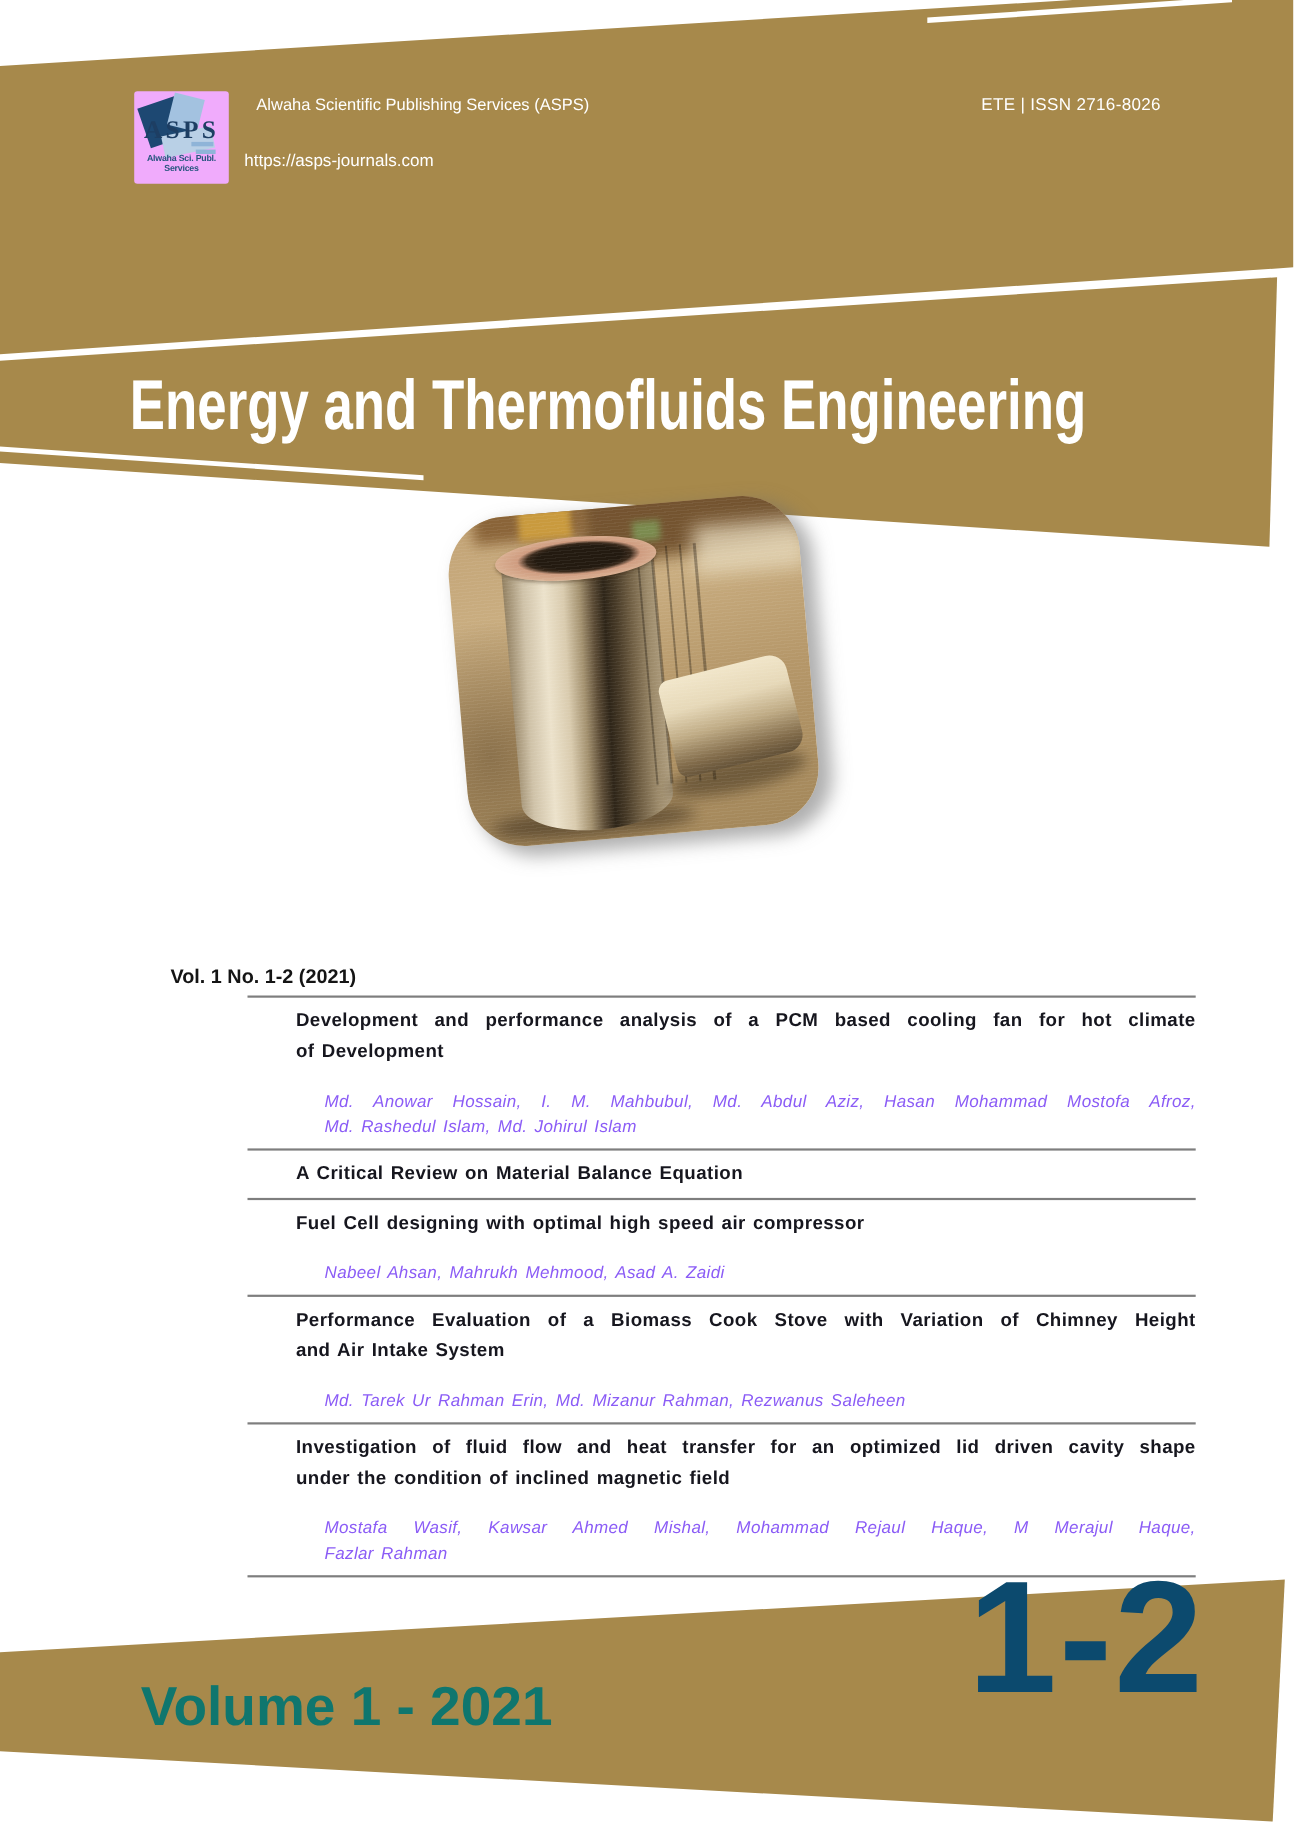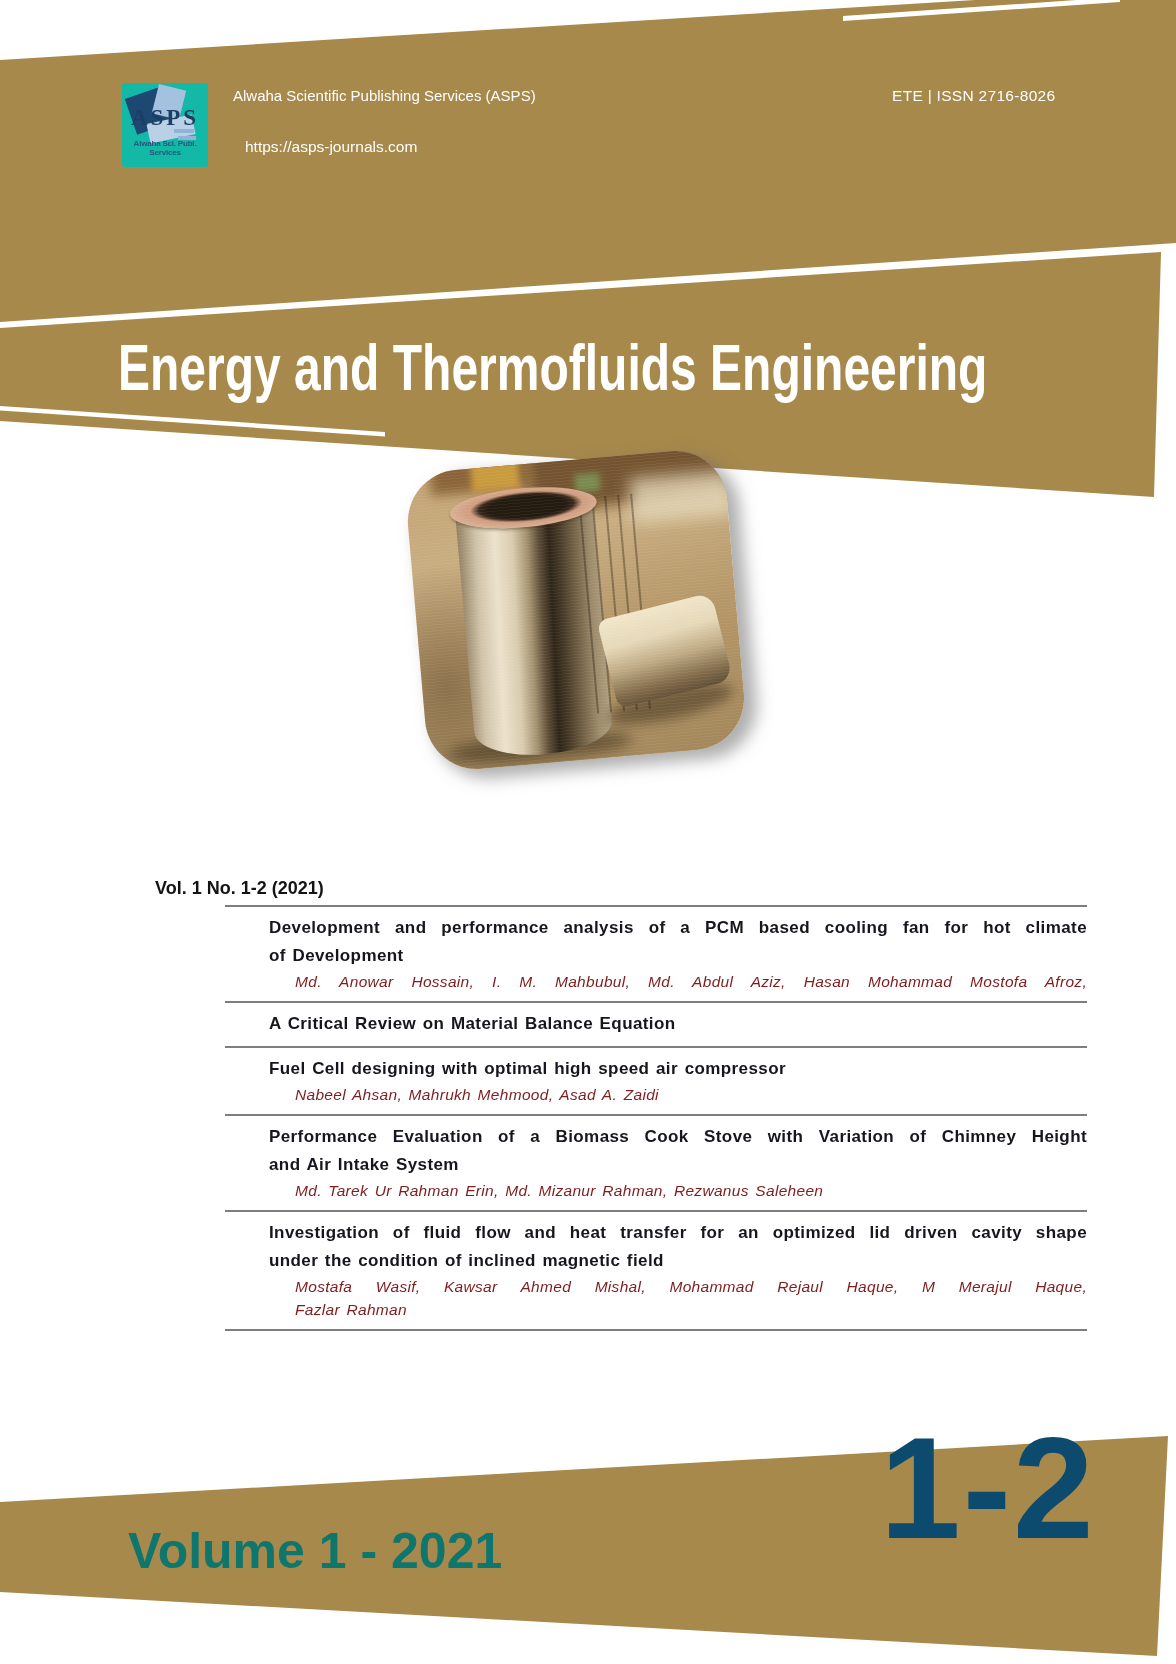--- a/index.html
+++ b/index.html
@@ -2,34 +2,34 @@
 <html><head>
 <meta charset="utf-8">
 <style>
   html,body{margin:0;padding:0;background:#ffffff;}
   #page{position:relative;width:1176px;height:1664px;background:#ffffff;overflow:hidden;
         font-family:"Liberation Sans",sans-serif;}
   #bands{position:absolute;left:0;top:0;z-index:0;}
   .abs{position:absolute;}
 
   
-  .logo-box{left:122px;top:83px;width:86px;height:84px;background:#14b8a6;border-radius:3px;z-index:3;}
+  .logo-box{left:122px;top:83px;width:86px;height:84px;background:#f0abfc;border-radius:3px;z-index:3;}
   .logo-sq1{position:absolute;left:8px;top:9px;width:36px;height:38px;background:#1d4872;transform:rotate(-19deg);}
   .logo-sq2{position:absolute;left:33px;top:4px;width:28px;height:30px;background:#a3c2e0;transform:rotate(14deg);}
   .logo-sq3{position:absolute;left:26px;top:36px;width:46px;height:20px;background:#b9d0e6;transform:rotate(-12deg);}
   .logo-bar1{position:absolute;left:52px;top:46px;width:20px;height:4px;background:#8fb4d8;}
   .logo-bar2{position:absolute;left:56px;top:53px;width:18px;height:4px;background:#8fb4d8;}
   .logo-acronym{position:absolute;left:0;top:22px;width:100%;text-align:center;
     font-family:"Liberation Serif",serif;font-weight:bold;font-size:23px;color:#1d3e63;letter-spacing:3px;}
   .logo-caption{position:absolute;left:0;bottom:10px;width:100%;text-align:center;
     font-size:8px;font-weight:bold;color:#27567f;letter-spacing:-0.2px;}
 
   .pub-name{left:233px;top:87px;font-size:15px;font-weight:normal;color:#ffffff;z-index:3;}
   .issn{left:892px;top:87px;font-size:15.5px;color:#ffffff;letter-spacing:.3px;z-index:3;}
-  .site-url{left:245px;top:138px;font-size:15.5px;color:#ffffff;z-index:3;}
+  .site-url{left:222px;top:138px;font-size:15.5px;color:#ffffff;z-index:3;}
 
   
   .journal-title{left:118px;top:336px;font-size:64px;font-weight:bold;color:#ffffff;
     white-space:nowrap;line-height:1;transform:scaleX(0.75);transform-origin:left top;z-index:3;}
 
   
   .photo{left:416px;top:460px;width:320px;height:300px;border-radius:52px;overflow:hidden;
     transform:rotate(-5deg);z-index:2;
     background:linear-gradient(170deg,#c3a476 0%,#c9ad80 28%,#b59769 58%,#a3875a 100%);
     box-shadow:10px 8px 16px 2px rgba(110,110,110,0.55);}
@@ -59,21 +59,21 @@
     background:linear-gradient(178deg,#f2e7cb 0%,#e6d8b8 32%,#bfab85 58%,#816b4a 84%,#5f4e35 100%);}
   .photo .texture{position:absolute;left:0;top:0;width:100%;height:100%;
     background:repeating-linear-gradient(0deg,rgba(255,255,255,.05) 0 1px,transparent 1px 3px);}
 
   
   .vol-label{left:155px;top:878px;font-size:18px;font-weight:bold;color:#141414;z-index:3;}
   #toc-list{left:225px;top:905px;width:862px;z-index:3;border-bottom:2px solid #7e7e7e;}
   .article{border-top:2px solid #7e7e7e;padding:7px 0 8px 0;}
   .a-title{font-size:17px;font-weight:bold;color:#16161e;line-height:28px;
     letter-spacing:.4px;word-spacing:1.5px;margin-left:44px;}
-  .a-authors{margin-top:0;padding-left:70px;font-size:15.5px;font-style:italic;color:#7f1d1d;
+  .a-authors{margin-top:20px;padding-left:70px;font-size:15.5px;font-style:italic;color:#8b5cf6;
     line-height:23px;letter-spacing:.3px;word-spacing:2px;}
   .just{text-align:justify;text-align-last:justify;}
 
   
   .volume-label{left:128px;top:1526px;font-size:50px;font-weight:bold;color:#0f766e;line-height:1;z-index:3;}
   .big-issue{left:880px;top:1416px;font-size:145px;font-weight:700;color:#0c4a6e;line-height:1;
     letter-spacing:2px;z-index:3;}
 </style>
 </head>
 <body>
@@ -121,20 +121,21 @@
 
   <div class="abs vol-label">Vol. 1 No. 1-2 (2021)</div>
   <div class="abs" id="toc-list">
     <div class="article">
       <div class="a-title">
           <div class="just">Development and performance analysis of a PCM based cooling fan for hot climate</div>
           <div>of Development</div>
         </div>
       <div class="a-authors">
           <div class="just">Md. Anowar Hossain, I. M. Mahbubul, Md. Abdul Aziz, Hasan Mohammad Mostofa Afroz,</div>
+          <div>Md. Rashedul Islam, Md. Johirul Islam</div>
         </div>
     </div>
 
     <div class="article">
       <div class="a-title">
           <div>A Critical Review on Material Balance Equation</div>
         </div>
     </div>
 
     <div class="article">

